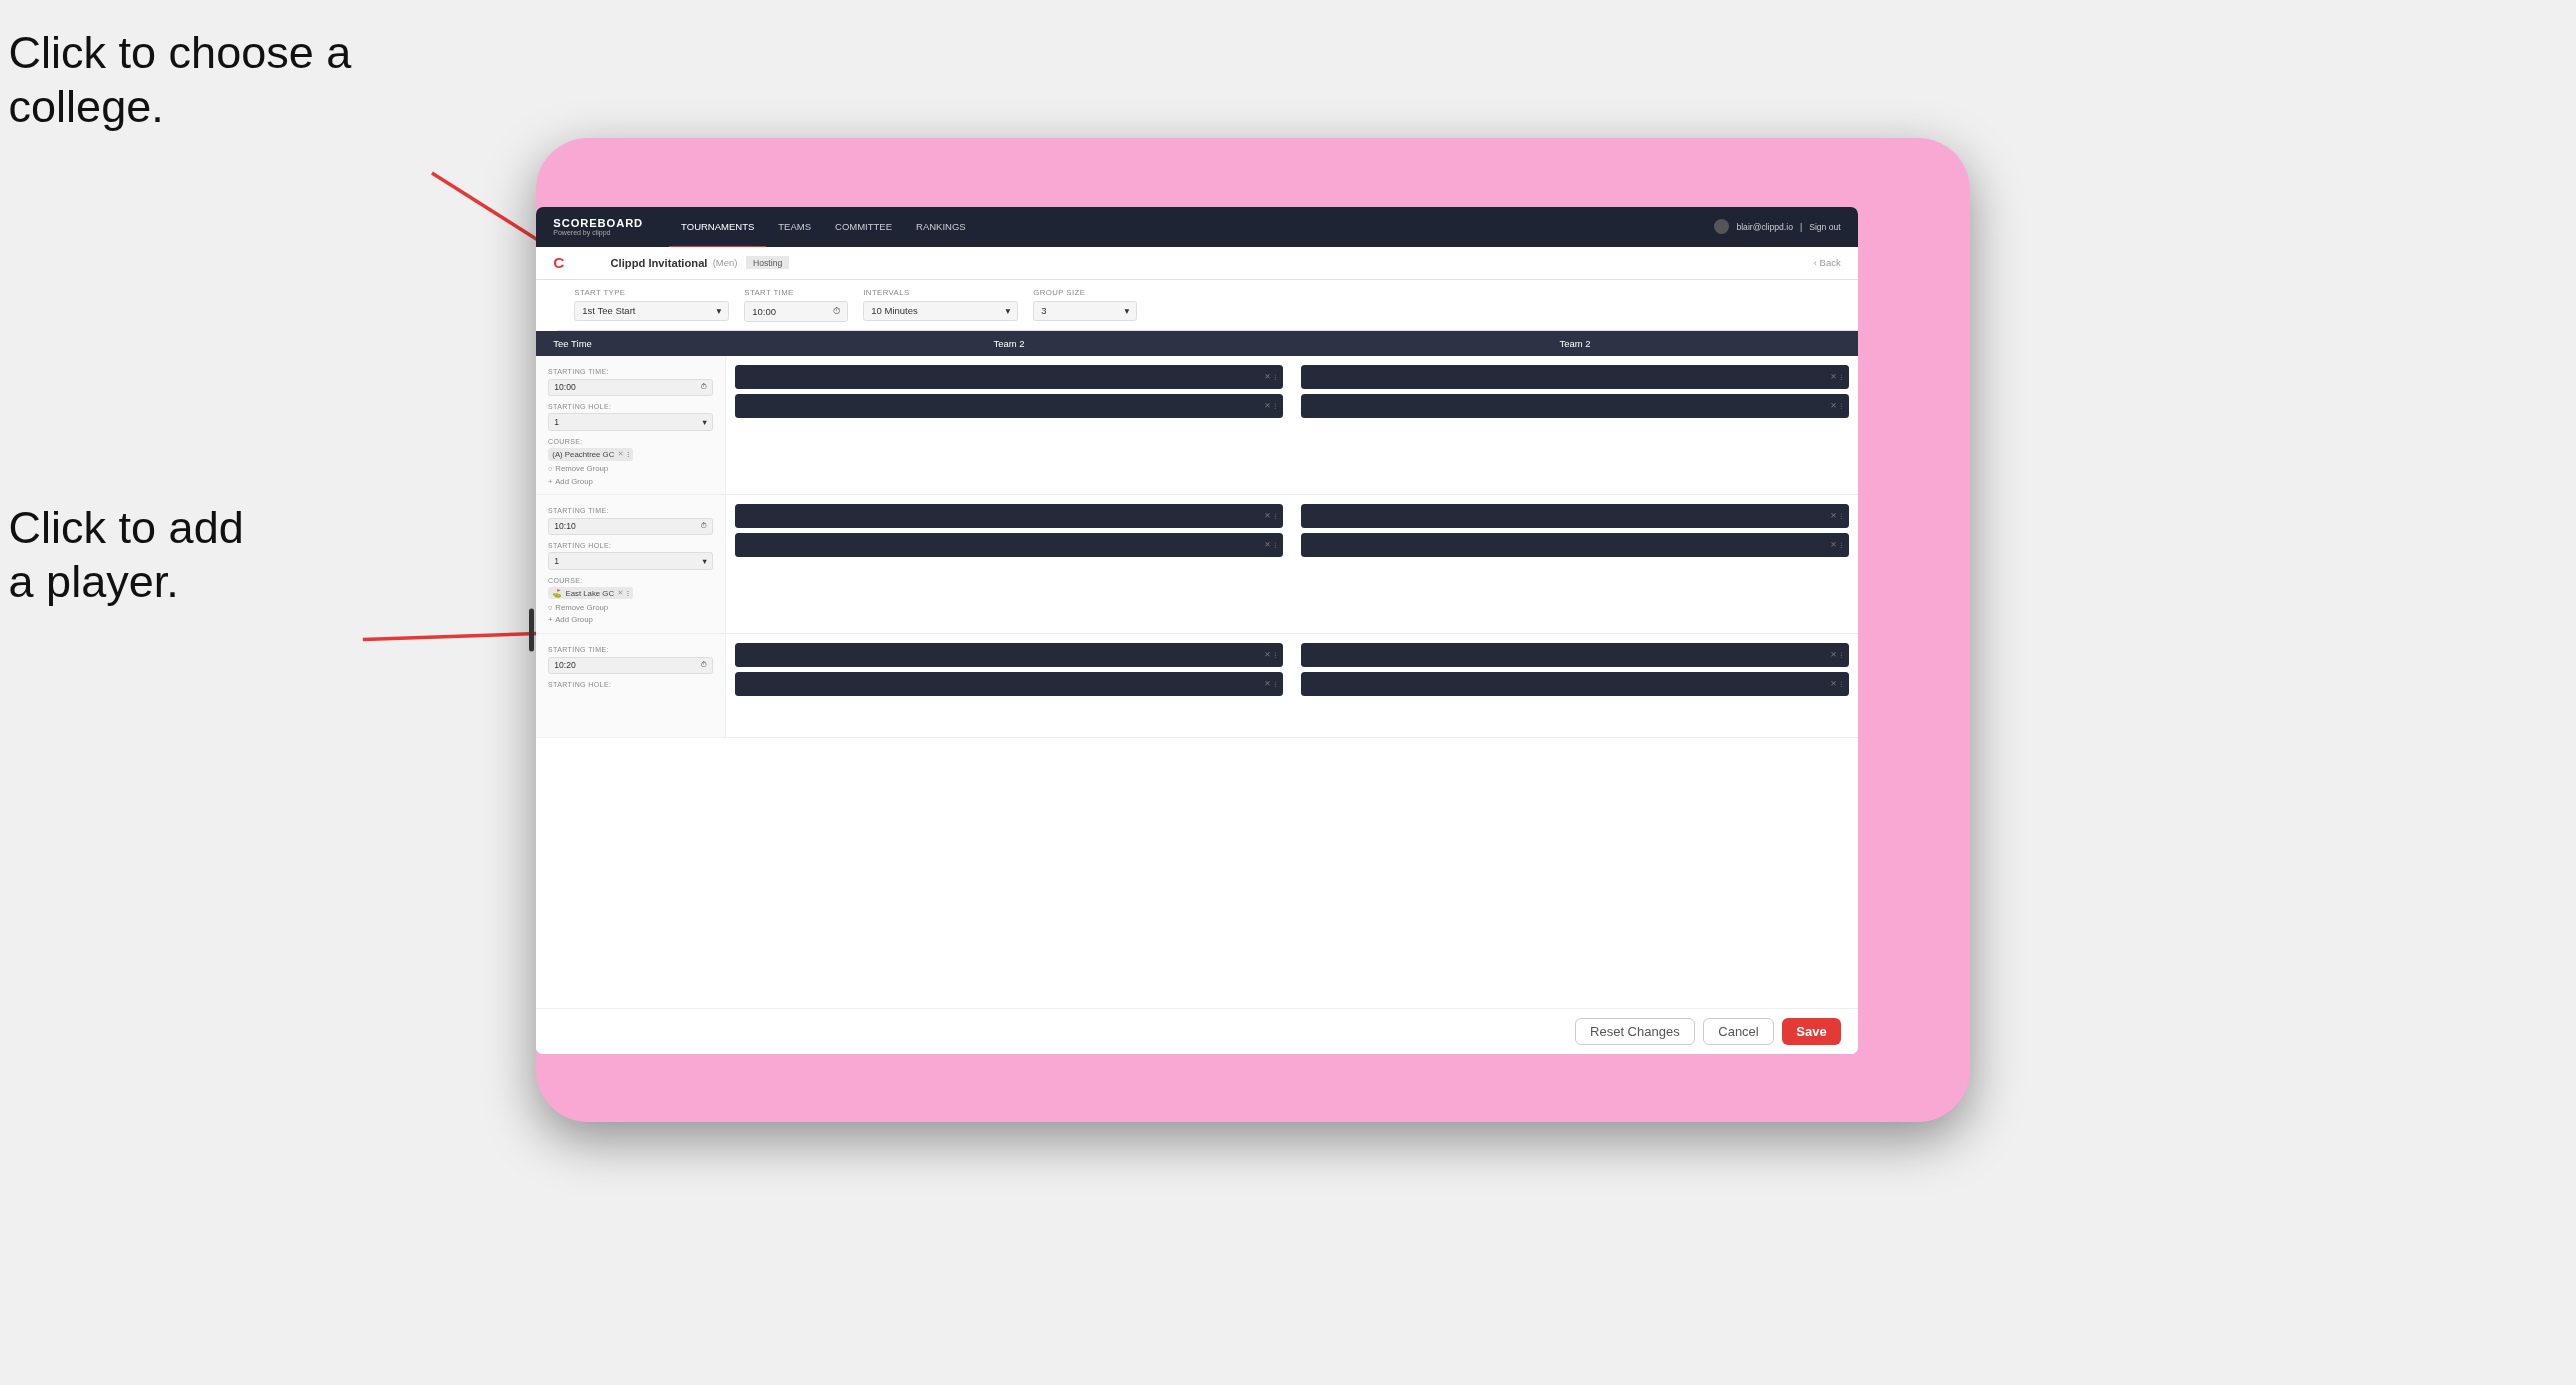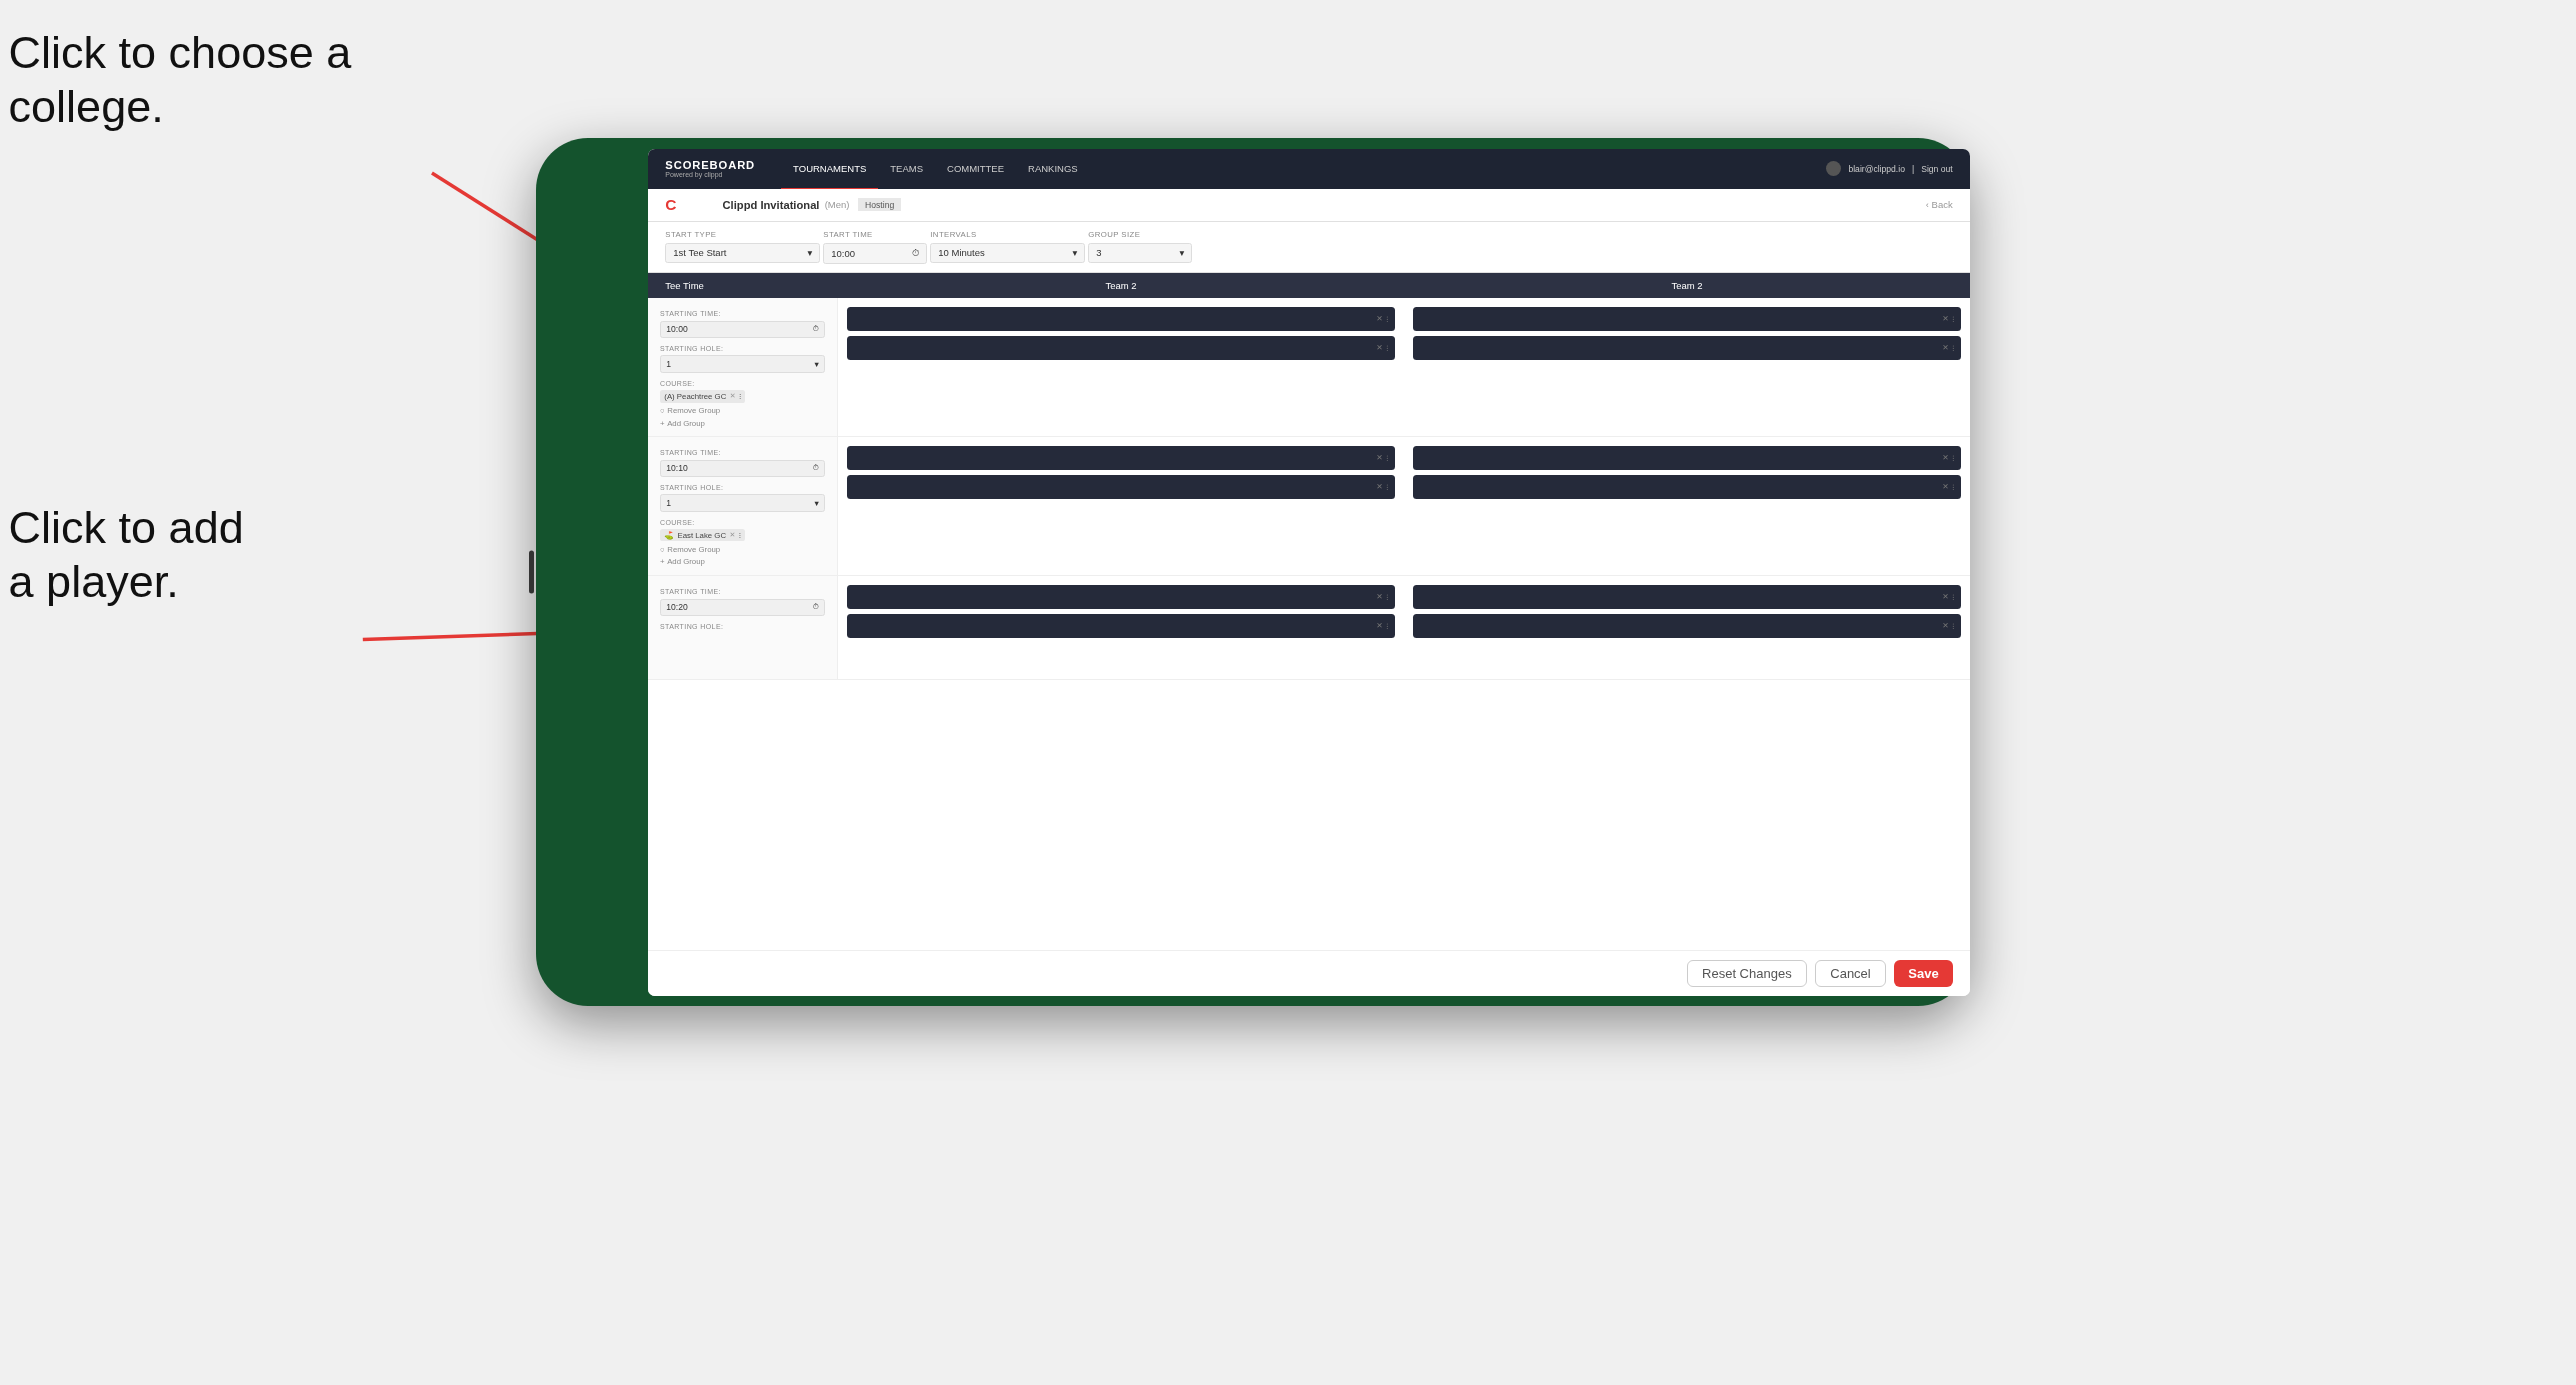--- a/index.html
+++ b/index.html
@@ -31,27 +31,27 @@
       height: 1386px;
       pointer-events: none;
     }
 
     
     .tablet-frame {
       position: absolute;
       top: 138px;
       left: 536px;
       width: 1434px;
-      height: 868px;
-      background: #14532d;
+      height: 984px;
+      background: #f9a8d4;
       border-radius: 52px;
       box-shadow: 0 17.3px 52px rgba(0,0,0,0.4);
       display: flex;
       align-items: center;
-      justify-content: flex-end;
+      justify-content: flex-start;
     }
 
     .tablet-screen {
       width: 1322px;
       height: 847px;
       background: #fff;
       border-radius: 7px;
       overflow: hidden;
       display: flex;
       flex-direction: column;
@@ -152,23 +152,24 @@
       color: #999;
       font-size: 9.5px;
       cursor: pointer;
     }
 
     
     .settings-row {
       background: #fff;
       padding: 8.6px 17.3px;
       display: flex;
-      gap: 3px;
+      gap: 15px;
       border-bottom: 0.9px solid #e0e0e0;
       flex-shrink: 0;
+      margin-left: 21px;
     }
     .settings-group {
       display: flex;
       flex-direction: column;
       gap: 3.5px;
     }
     .settings-label {
       font-size: 7.8px;
       color: #888;
       text-transform: uppercase;

